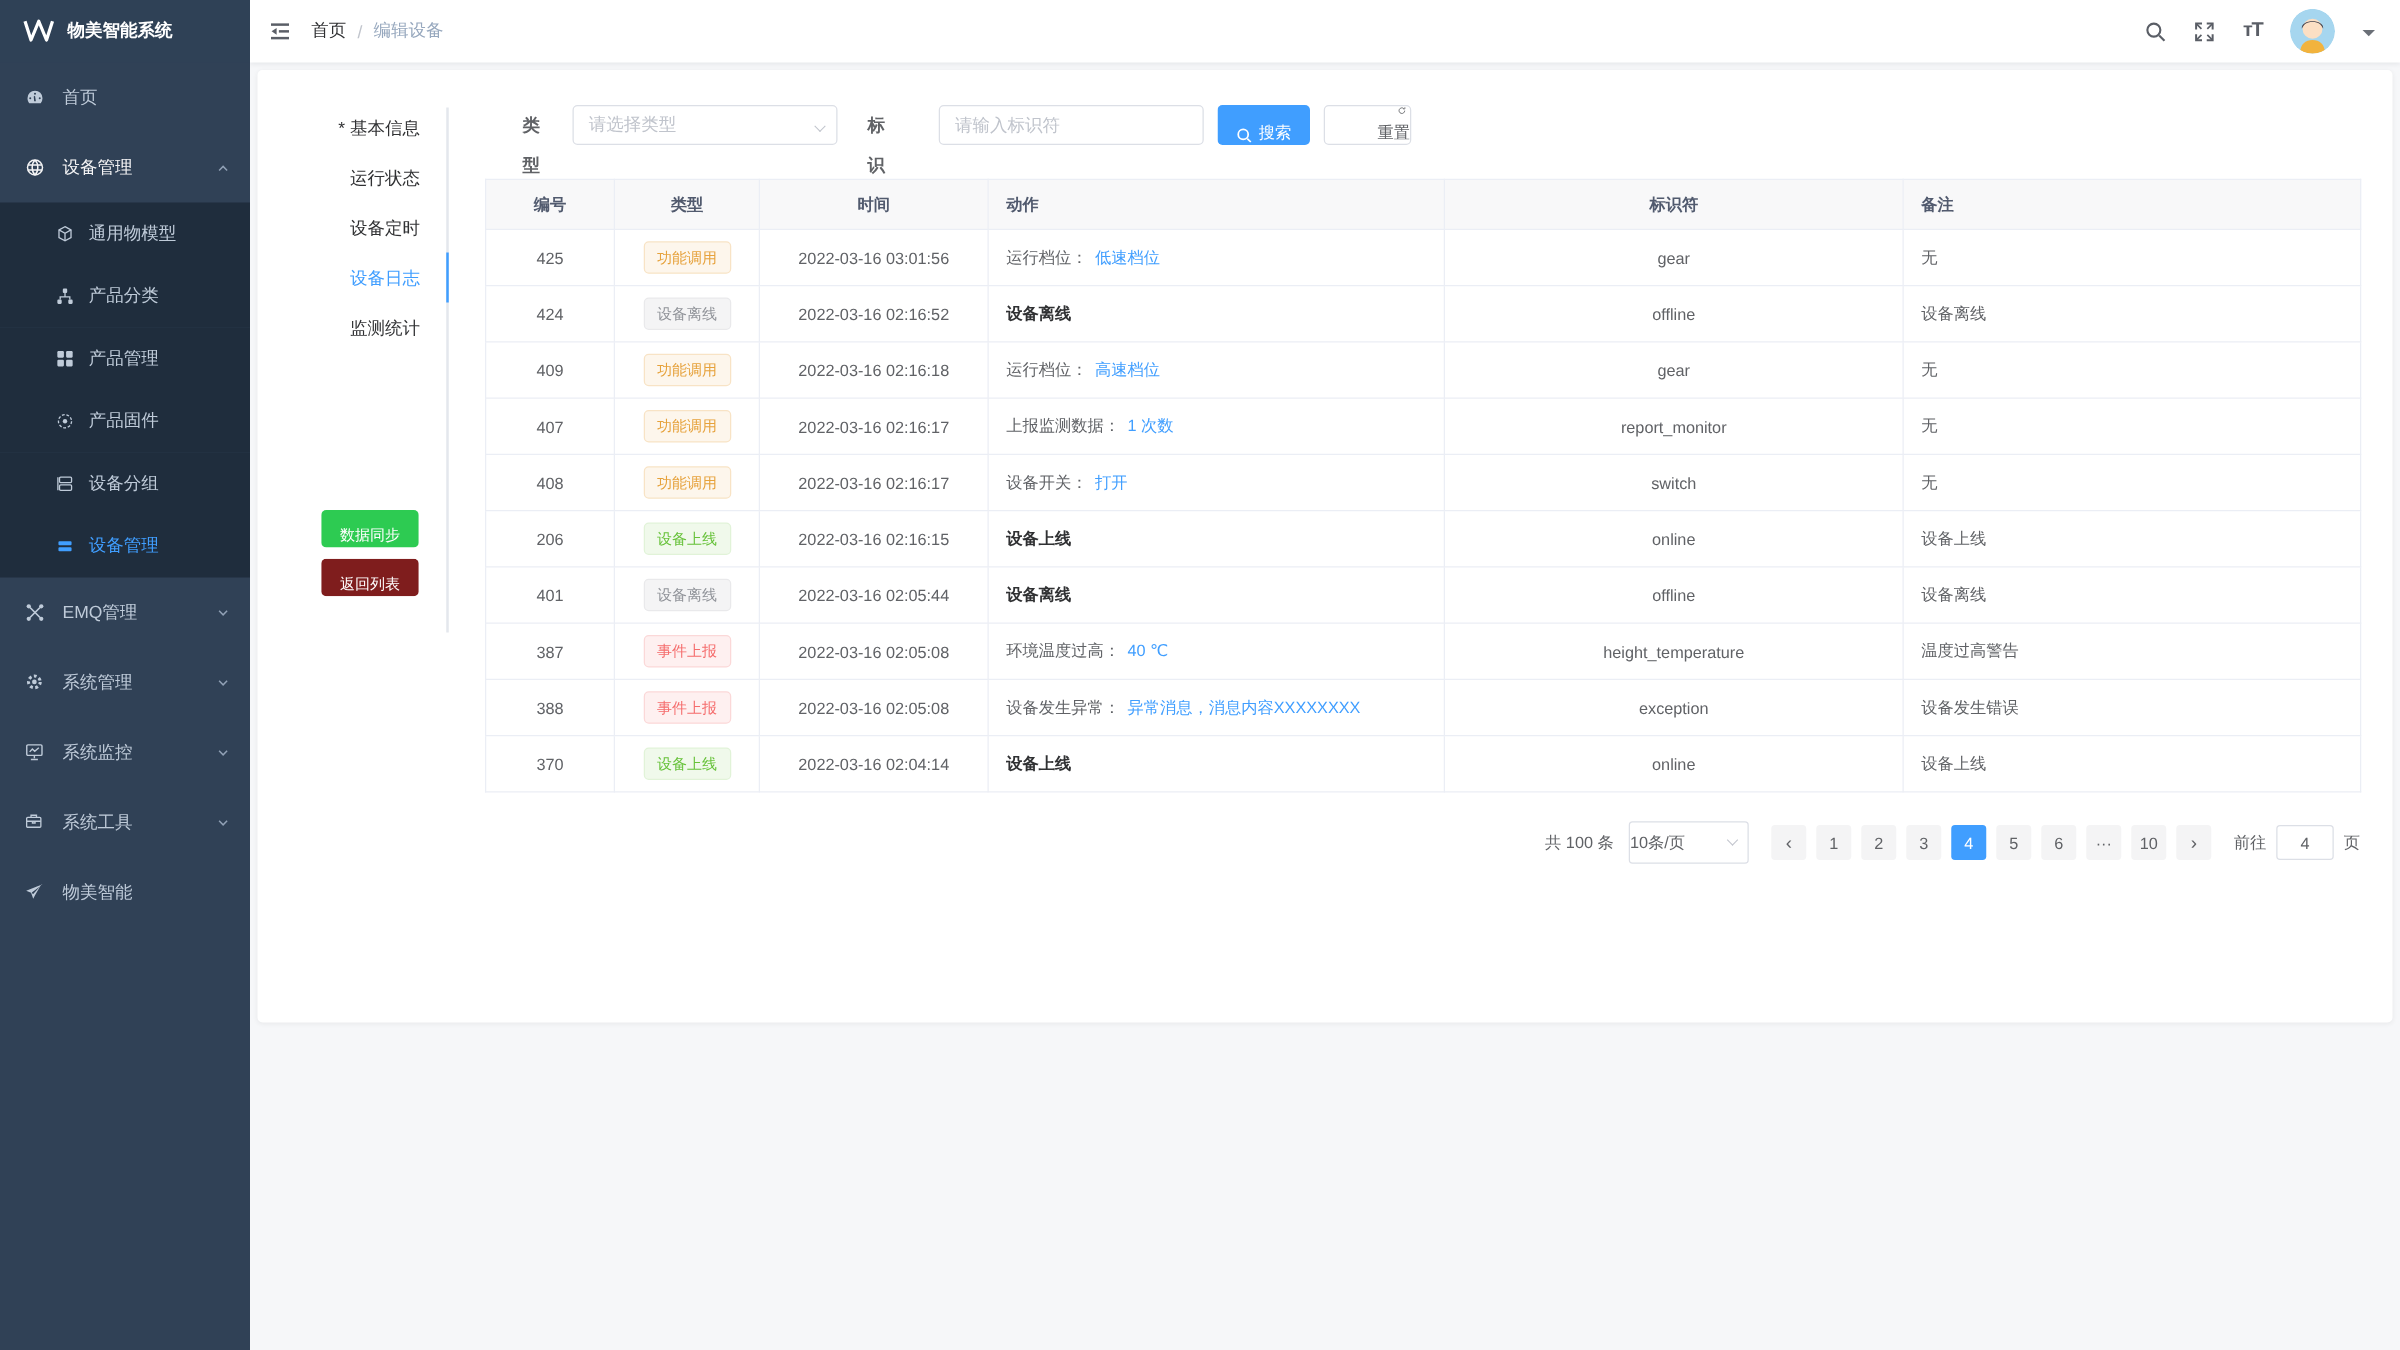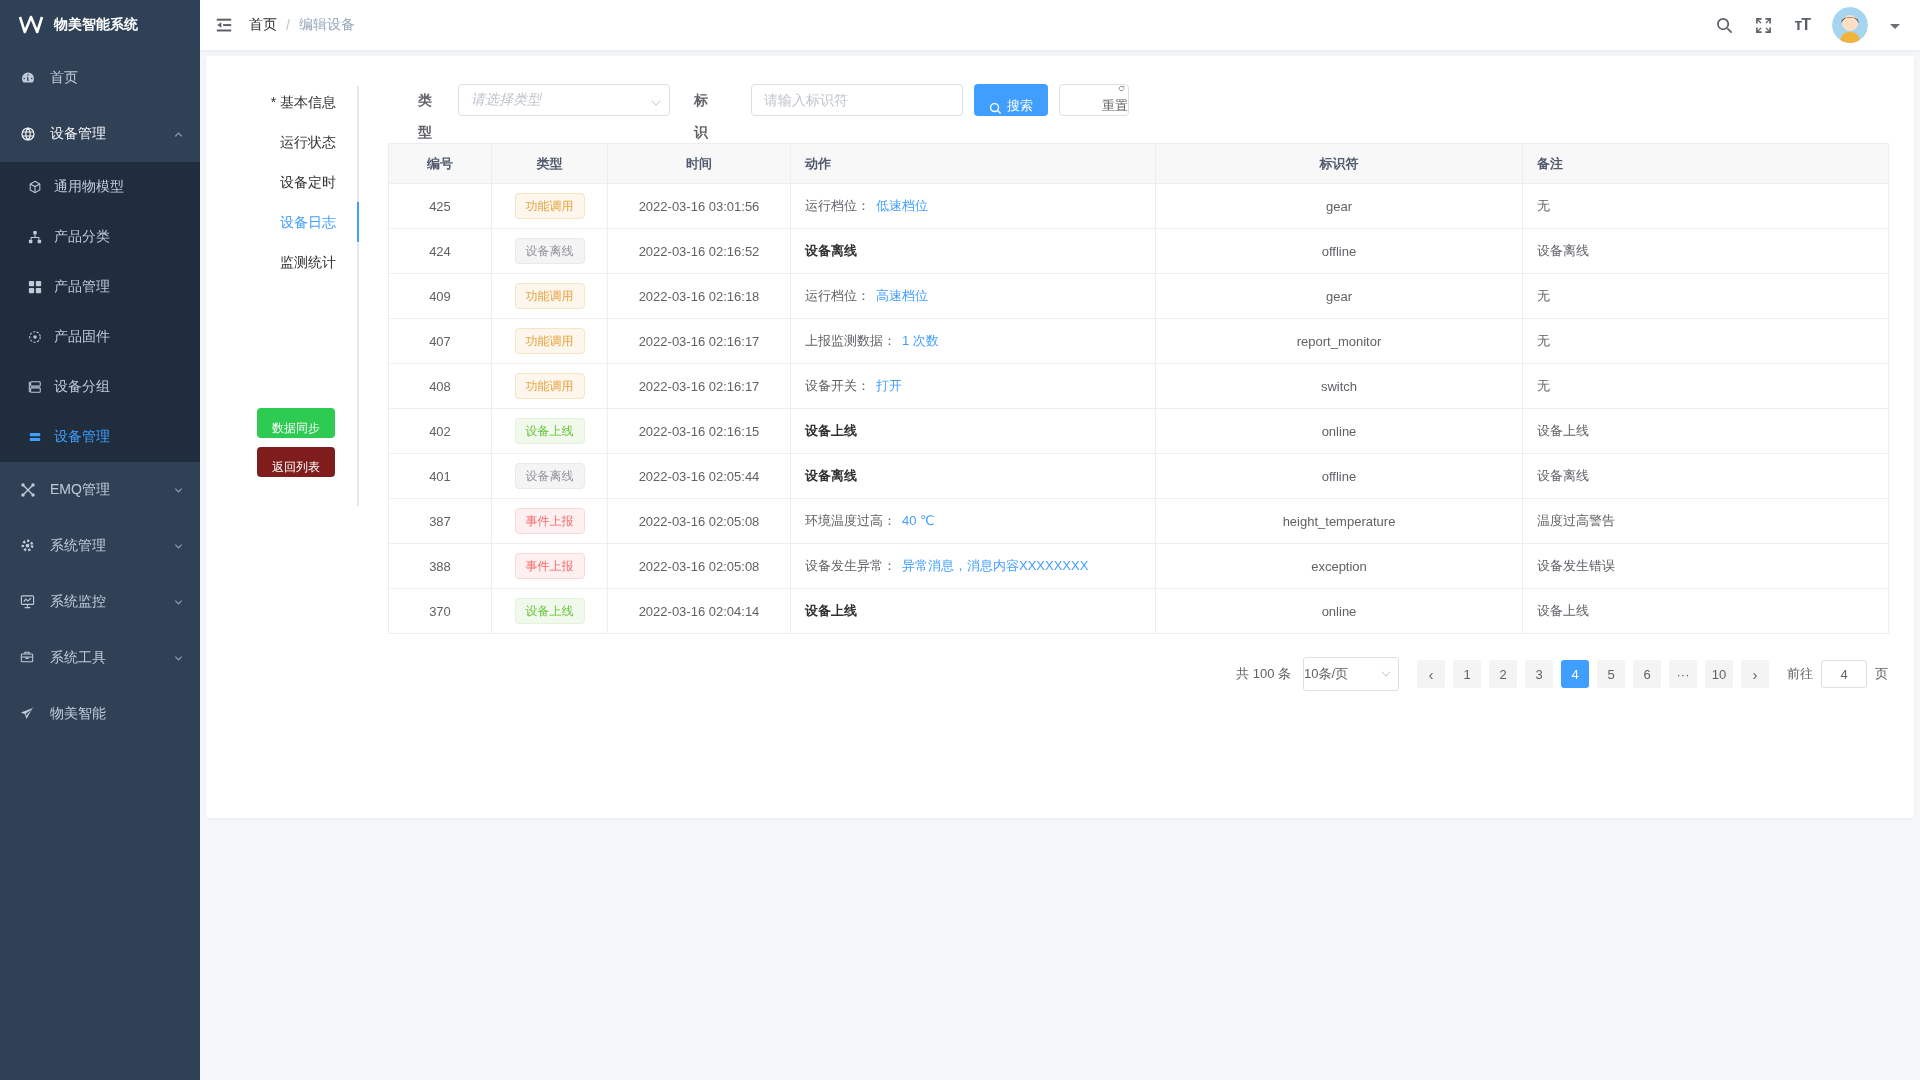--- a/index.html
+++ b/index.html
@@ -10,21 +10,21 @@
   .sidebar { position:absolute; left:0; top:0; width:200px; height:1080px; background:#304156; z-index:5; }
   .logo-bar { height:50px; display:flex; align-items:center; padding-left:18px; background:#2f4156; }
   .logo-mark { width:26px; height:26px; margin-right:10px; }
   .logo-title { color:#ffffff; font-weight:bold; font-size:14px; }
   .nav { position:relative; }
   .nav-item { display:flex; align-items:center; height:56px; padding:0 16px 0 20px; color:#bfcbd9; cursor:pointer; }
   .nav-item .n-icon { width:16px; height:16px; margin-right:14px; flex:0 0 16px; display:inline-flex; }
   .nav-item .n-label { flex:1; font-size:14px; }
   .nav-item .chev { color:#90a0b5; display:inline-flex; }
   .nav-item .chev.up svg { transform:rotate(180deg); }
-  .nav-item.sub { height:50px; background:#1f2d3d; padding-left:28px; }
+  .nav-item.sub { height:50px; background:#1f2d3d; padding-left:45px; }
   .nav-item.sub .n-icon { width:14px; height:14px; flex-basis:14px; margin-right:12px; }
   .nav-item.active { color:#409EFF; }
   .nav-item.parent-open { color:#f4f4f5; }
 
   
   .topbar { position:absolute; left:200px; top:0; width:1720px; height:50px; background:#ffffff;
     box-shadow:0 1px 4px rgba(0,21,41,.08); display:flex; align-items:center; z-index:4; }
   .fold-btn { margin-left:15px; display:inline-flex; color:#5a5e66; cursor:pointer; }
   .breadcrumb { margin-left:16px; display:flex; align-items:center; gap:9px; font-size:14px; }
   .bc-home { color:#303133; cursor:pointer; }
@@ -51,21 +51,21 @@
   .btn { display:inline-flex; align-items:flex-end; justify-content:center; border-radius:4px; font-size:12px; cursor:pointer; border:1px solid transparent; }
   .sync-btn { position:absolute; left:51px; top:352px; width:78px; height:30px; background:#2DCB52; color:#fff; }
   .back-btn { position:absolute; left:51px; top:391px; width:78px; height:30px; background:#7f1d1d; color:#fff; }
 
   
   .filter { position:absolute; left:0; top:28px; height:32px; }
   .f-label { position:absolute; height:32px; line-height:32px; font-weight:bold; color:#606266; font-size:14px; }
   .f-label.type { left:212px; }
   .f-label.ident { left:488px; }
   .f-select { position:absolute; left:252px; width:212px; height:32px; border:1px solid #dcdfe6; border-radius:4px;
-    display:flex; align-items:center; padding:0 26px 0 12px; color:#c0c4cc; font-size:14px; cursor:pointer; background:#fff;font-style:italic; }
+    display:flex; align-items:center; padding:0 26px 0 12px; color:#c0c4cc; font-size:14px; cursor:pointer; background:#fff; }
   .f-select .sel-chev { position:absolute; right:9px; top:12px; width:8px; height:8px; }
   .sel-chev::before { content:""; position:absolute; left:0; top:0; width:7px; height:7px;
     border-right:1.2px solid #c0c4cc; border-bottom:1.2px solid #c0c4cc; transform:rotate(45deg) scale(.8); }
   .f-input { position:absolute; left:545px; width:212px; height:32px; border:1px solid #dcdfe6; border-radius:4px;
     padding:0 12px; font-size:14px; color:#606266; outline:none; font-family:inherit; }
   .f-input::placeholder { color:#c0c4cc; }
   .search-btn { position:absolute; left:768px; top:0; width:74px; height:32px; background:#409EFF; color:#fff; gap:5px; font-size:13px; }
   .reset-btn { position:absolute; left:853px; top:0; width:70px; height:32px; background:#fff; border-color:#dcdfe6; color:#606266; gap:5px; font-size:13px;flex-direction:column; }
 
   
@@ -404,21 +404,21 @@
           </tr>
           <tr>
             <td>408</td>
             <td><span class="tag tag-warning">功能调用</span></td>
             <td>2022-03-16 02:16:17</td>
             <td class="left"><span>设备开关：</span><span class="action-link">打开</span></td>
             <td>switch</td>
             <td class="left">无</td>
           </tr>
           <tr>
-            <td>402</td>
+            <td>206</td>
             <td><span class="tag tag-success">设备上线</span></td>
             <td>2022-03-16 02:16:15</td>
             <td class="left"><span class="action-bold">设备上线</span></td>
             <td>online</td>
             <td class="left">设备上线</td>
           </tr>
           <tr>
             <td>401</td>
             <td><span class="tag tag-info">设备离线</span></td>
             <td>2022-03-16 02:05:44</td>

